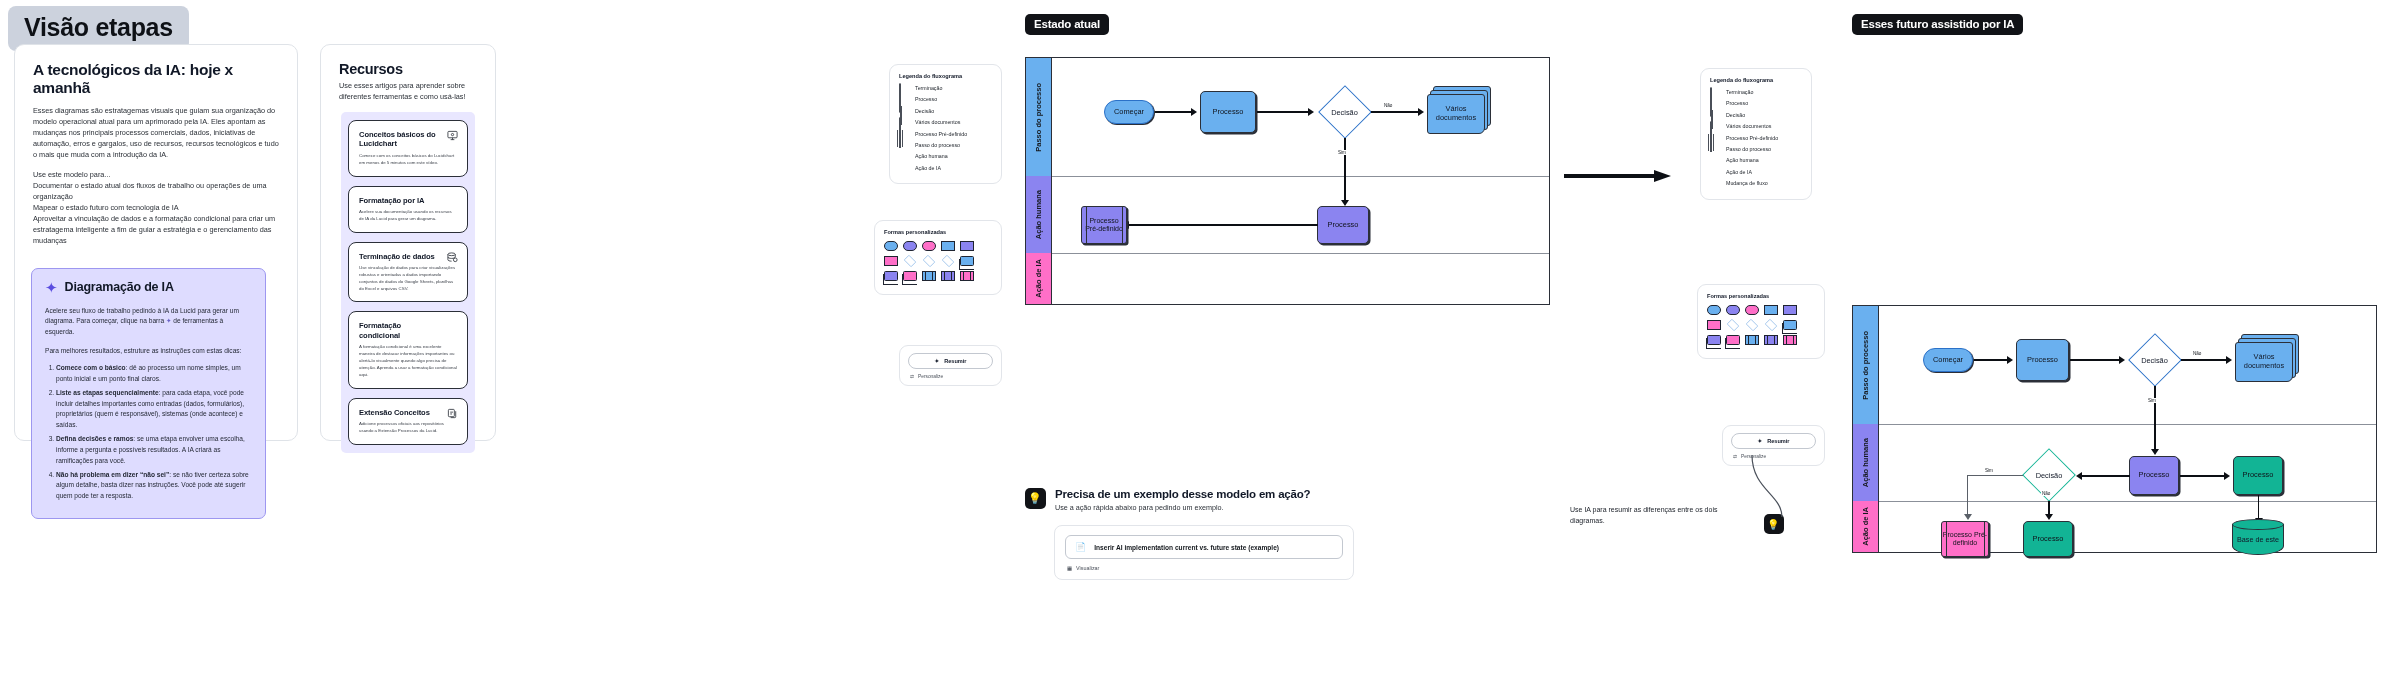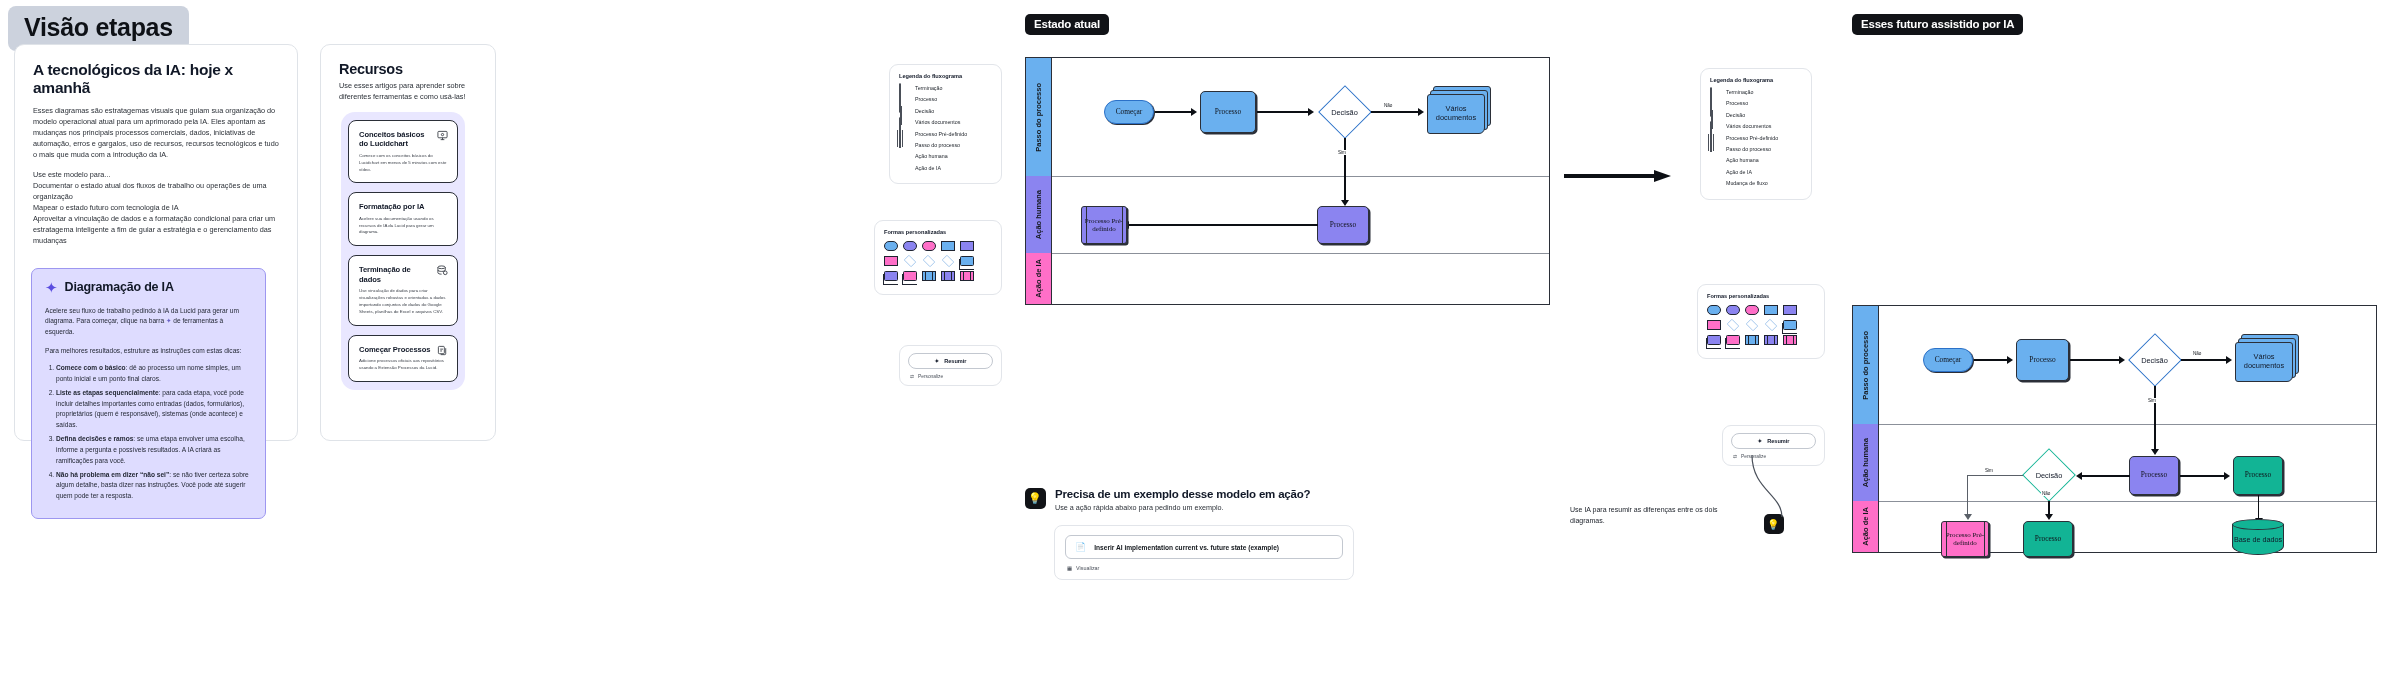--- a/index.html
+++ b/index.html
@@ -64,24 +64,24 @@
     font-size:6.6px; line-height:1.64; color:#1f2430;
   }
   ol.ai-list li { margin-bottom:3px; }
   ol.ai-list b { font-weight:bold; }
 
   
   #res-title { font-size:14.5px; font-weight:bold; margin:0 0 4px 0; letter-spacing:-0.3px; }
   #res-sub { font-size:7.3px; line-height:1.5; margin:0 0 9px 0; color:#2a2f36; }
   #res-stack {
     background:#e9e7ff;
-    border-radius:14px;
+    border-radius:5px;
     padding:8px 7px;
     margin-left:2px;
-    width:124px;
+    width:134px;
   }
   .res-card {
     background:#ffffff;
     border:1.3px solid #2b2f38;
     border-radius:8px;
     padding:9px 10px 9px 10px;
     margin-bottom:9px;
     position:relative;
     min-height:46px;
   }
@@ -159,21 +159,21 @@
     display:flex; align-items:center; justify-content:center;
   }
   .lane-head span {
     writing-mode:vertical-rl; transform:rotate(180deg);
     font-size:7.5px; font-weight:bold; color:#14181d; white-space:nowrap;
   }
   .lane-div { position:absolute; left:26px; right:0; height:0; border-top:1.4px solid #8b9099; }
 
   
   .node { position:absolute; display:flex; align-items:center; justify-content:center; text-align:center; }
-  .node span { font-size:7.4px; color:#10131a; line-height:1.2;font-family:Liberation Serif, serif; }
+  .node span { font-size:7.4px; color:#10131a; line-height:1.2; }
   .n-term { border:1.2px solid #2b71c8; border-radius:14px; background:#6ab0ef; box-shadow:1px 1px 0 #2b2f38; }
   .n-proc { border:1.2px solid #2b2f38; border-radius:5px; box-shadow:1.5px 1.5px 0 #2b2f38; }
   .n-dec { position:absolute; }
   .n-dec .dm { position:absolute; inset:0; border:1.4px solid #2b71c8; transform:rotate(45deg); background:#fff; }
   .n-dec span { position:relative; z-index:2; font-size:7.4px; }
   .n-dec .lbl { position:absolute; inset:0; display:flex; align-items:center; justify-content:center; }
   .n-docs { position:absolute; }
   .n-pre { border:1.2px solid #2b2f38; position:relative; box-shadow:1.5px 1.5px 0 #2b2f38; border-radius:3px; }
   .n-pre:before, .n-pre:after { content:''; position:absolute; top:0; bottom:0; width:0; border-left:1.2px solid #2b2f38; }
   .n-pre:before { left:3.5px; } .n-pre:after { right:3.5px; }
@@ -289,21 +289,25 @@
           <span class="res-ico">
             <svg viewBox="0 0 24 24" fill="none" stroke="currentColor" stroke-width="1.8">
               <ellipse cx="10" cy="5" rx="8" ry="3"></ellipse>
               <path d="M2 5v6c0 1.7 3.6 3 8 3s8-1.3 8-3V5"></path>
               <path d="M2 11v6c0 1.7 3.6 3 8 3"></path>
               <circle cx="18" cy="17" r="4"></circle>
             </svg>
           </span>
         </div>
         <div class="res-card">
-          <h3>Começar Processos</h3>
+          <h3>Formatação condicional</h3>
+          <p>A formatação condicional é uma excelente maneira de destacar informações importantes ou alertá-lo visualmente quando algo precisa de atenção. Aprenda a usar a formatação condicional aqui.</p>
+        </div>
+        <div class="res-card">
+          <h3>Extensão Conceitos</h3>
           <p>Adicione processos oficiais aos repositórios usando a Extensão Processos da Lucid.</p>
           <span class="res-ico">
             <svg viewBox="0 0 24 24" fill="none" stroke="currentColor" stroke-width="1.8">
               <rect x="3" y="3" width="13" height="16" rx="2"></rect>
               <path d="M19 7v12a2 2 0 0 1-2 2H8"></path>
               <path d="M7 9h6M7 13h4"></path>
             </svg>
           </span>
         </div>
       </div>
@@ -651,16 +655,16 @@
   </div>
 
   <div class="node n-proc" style="left:170px; top:215px; width:50px; height:36px; background:#12b495;">
     <span>Processo</span>
   </div>
 
   <div class="n-db" style="left:379px; top:213px; width:52px; height:40px;">
     <div style="position:absolute; left:0; top:5px; width:52px; height:31px; background:#12b495; border-left:1.2px solid #2b2f38; border-right:1.2px solid #2b2f38; border-bottom:1.2px solid #2b2f38; border-radius:0 0 26px 26px / 0 0 9px 9px;"></div>
     <div style="position:absolute; left:0; top:0; width:52px; height:11px; background:#12b495; border:1.2px solid #2b2f38; border-radius:50%;"></div>
     <div style="position:absolute; left:0; top:5px; width:52px; height:33px; display:flex; align-items:center; justify-content:center;">
-      <span style="font-size:7.2px; line-height:1.15; text-align:center;">Base de dados</span>
+      <span style="font-size:7.2px; line-height:1.15; text-align:center;">Base de este</span>
     </div>
   </div>
 </div>
 
 </body></html>

